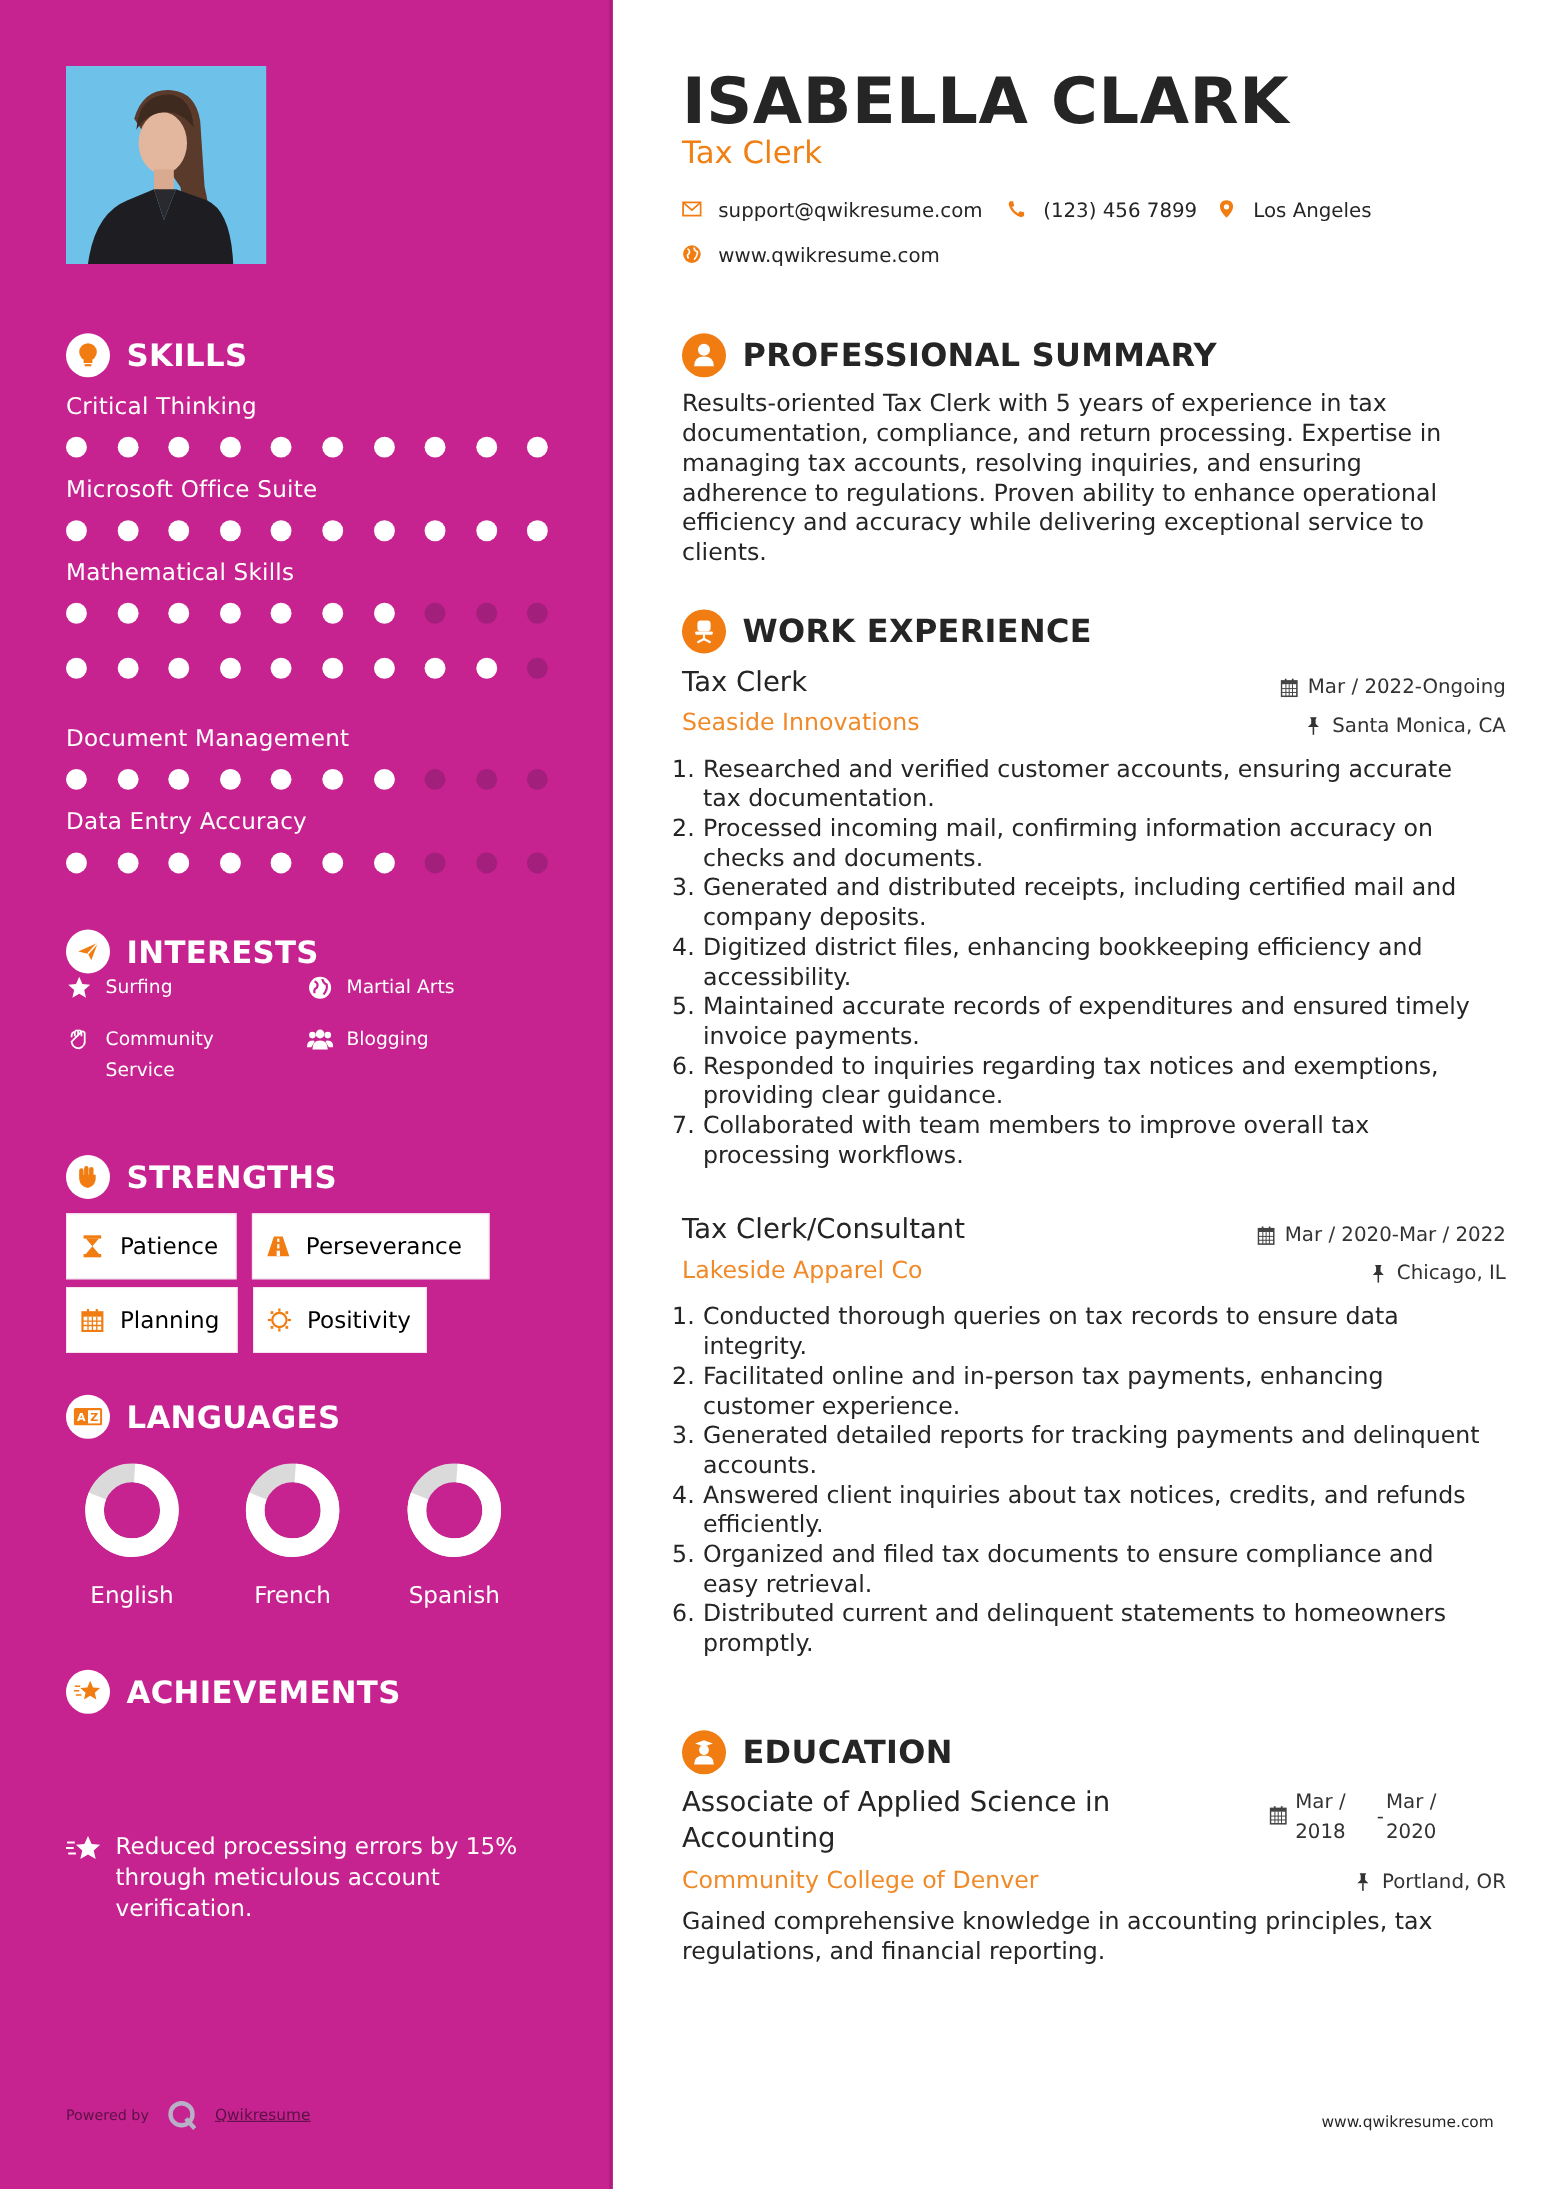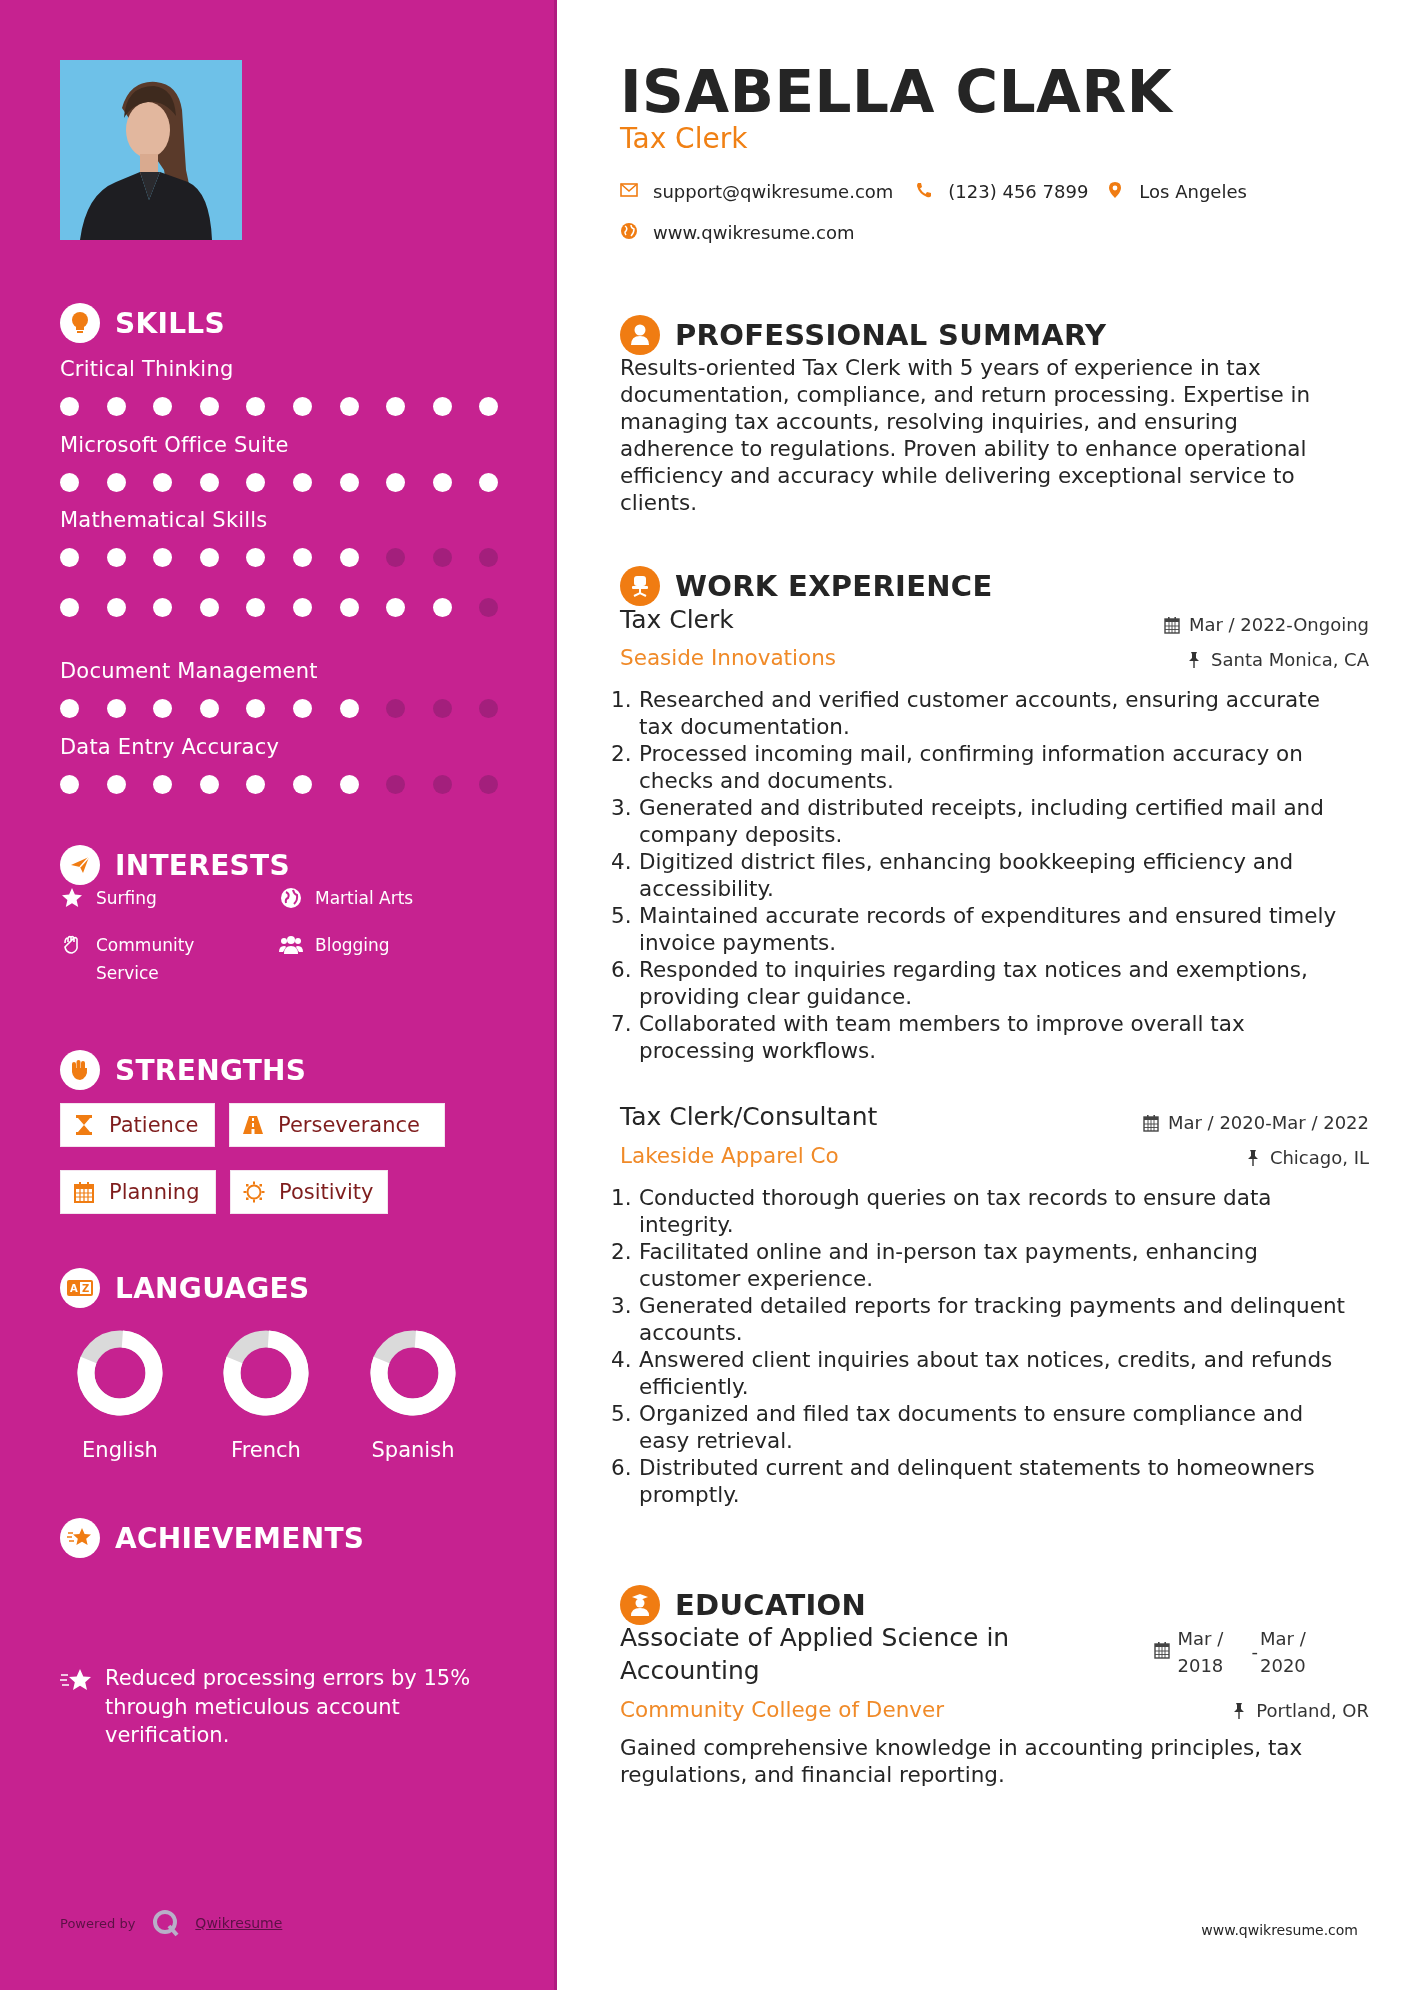--- a/index.html
+++ b/index.html
@@ -31,22 +31,22 @@
   .skill-label { font-size: 21px; color: #fff; line-height: 26px; letter-spacing: 0.2px; }
   .dots { display: flex; margin-top: 15px; margin-left: 0px; }
   .dot { width: 19px; height: 19px; border-radius: 50%; background: #fff; margin-right: 27.6px; flex: none; }
   .dot.off { background: #A31F7C; }
 
   .interests { position: absolute; left: 60px; top: 884px; width: 470px; }
   .interest { position: absolute; display: flex; align-items: flex-start; font-size: 17px; line-height: 28px; color: #fff; }
   .interest .ico { width: 24px; height: 24px; margin-right: 12px; margin-top: 2px; flex: none; }
 
   .strength {
-    position: absolute; background: #fff; height: 44px; display: flex; align-items: center;
-    padding: 0 12px 0 12px; color: #7f1d1d; font-size: 21px; border: 1px solid #F4E3EF;
+    position: absolute; background: #fff; height: 60px; display: flex; align-items: center;
+    padding: 0 12px 0 12px; color: #000000; font-size: 21px; border: 1px solid #F4E3EF;
   }
   .strength .ico { width: 22px; height: 22px; margin-right: 14px; flex: none; }
 
   .lang { position: absolute; top: 1330px; width: 120px; text-align: center; }
   .lang svg { display: block; margin: 0 auto; }
   .lang-label { margin-top: 22px; font-size: 21px; color: #fff; }
 
   .achievement { position: absolute; left: 60px; width: 440px; display: flex; }
   .achievement .ico { width: 34px; height: 26px; margin-right: 11px; margin-top: 3px; flex: none; }
   .achievement-text { font-size: 21px; line-height: 28.5px; color: #fff; }
@@ -58,21 +58,21 @@
   
   .main { position: absolute; left: 620px; top: 0; width: 738px; }
   .name {
     position: absolute; left: 0; top: 58px; font-size: 58px; font-weight: bold;
     color: #252525; letter-spacing: 0.5px; white-space: nowrap;
   }
   .role { position: absolute; left: 0; top: 122px; font-size: 28px; color: #F08014; }
   .contact { position: absolute; left: 0; display: flex; font-size: 18px; color: #252525; white-space: nowrap; }
   .contact .ico { width: 18px; height: 18px; margin-right: 15px; flex: none; }
 
-  .m-section-head { position: absolute; left: 0; display: flex; align-items: center; margin-top: 12px; }
+  .m-section-head { position: absolute; left: 0; display: flex; align-items: center; }
   .m-icon-circle {
     width: 40px; height: 40px; border-radius: 50%; background: #F07C12;
     display: flex; align-items: center; justify-content: center; flex: none;
   }
   .m-title { margin-left: 15px; font-size: 29px; font-weight: bold; color: #252525; letter-spacing: 0.3px; }
 
   .paragraph { position: absolute; left: 0; width: 738px; font-size: 21.5px; line-height: 27px; color: #252525; }
 
   .job-title { position: absolute; left: 0; font-size: 25px; color: #252525; }
   .company { position: absolute; left: 0; font-size: 21.5px; color: #F08A28; }

